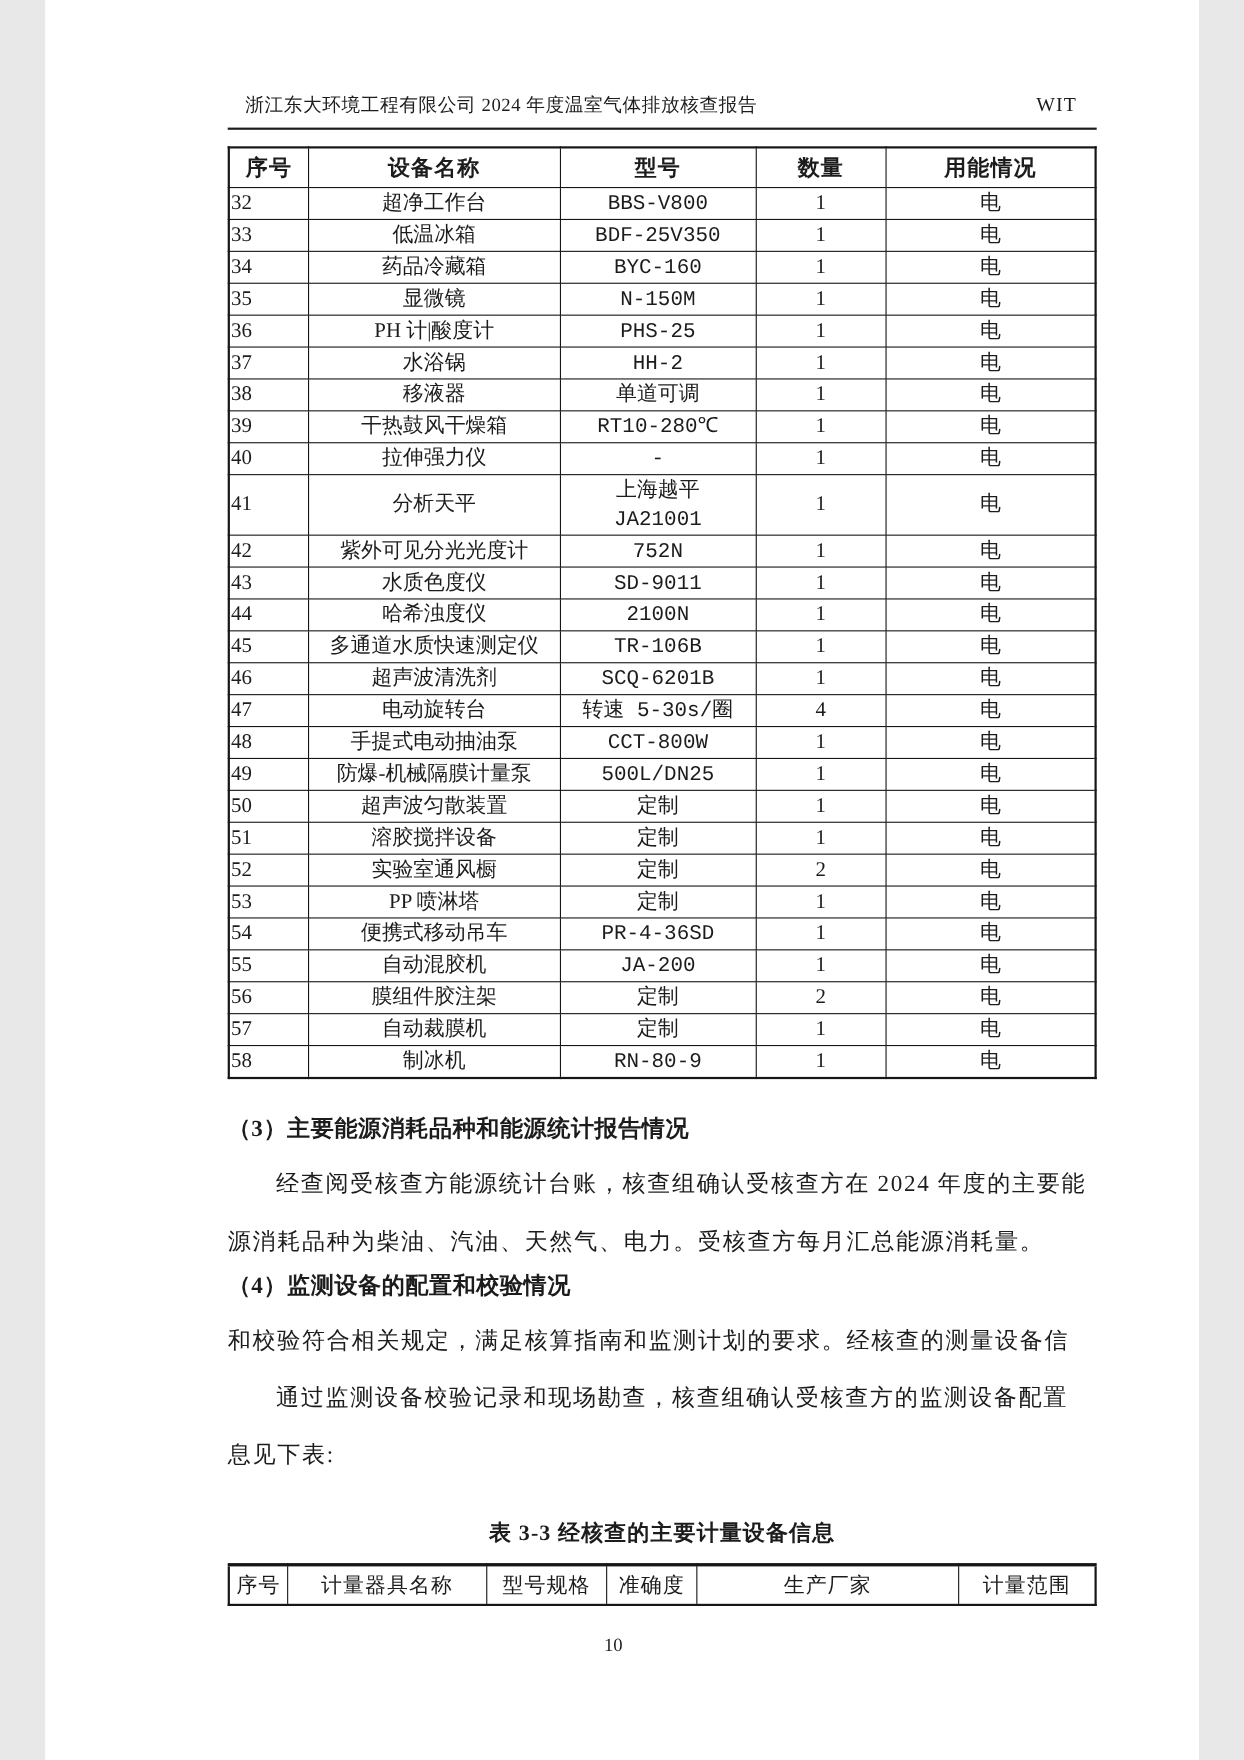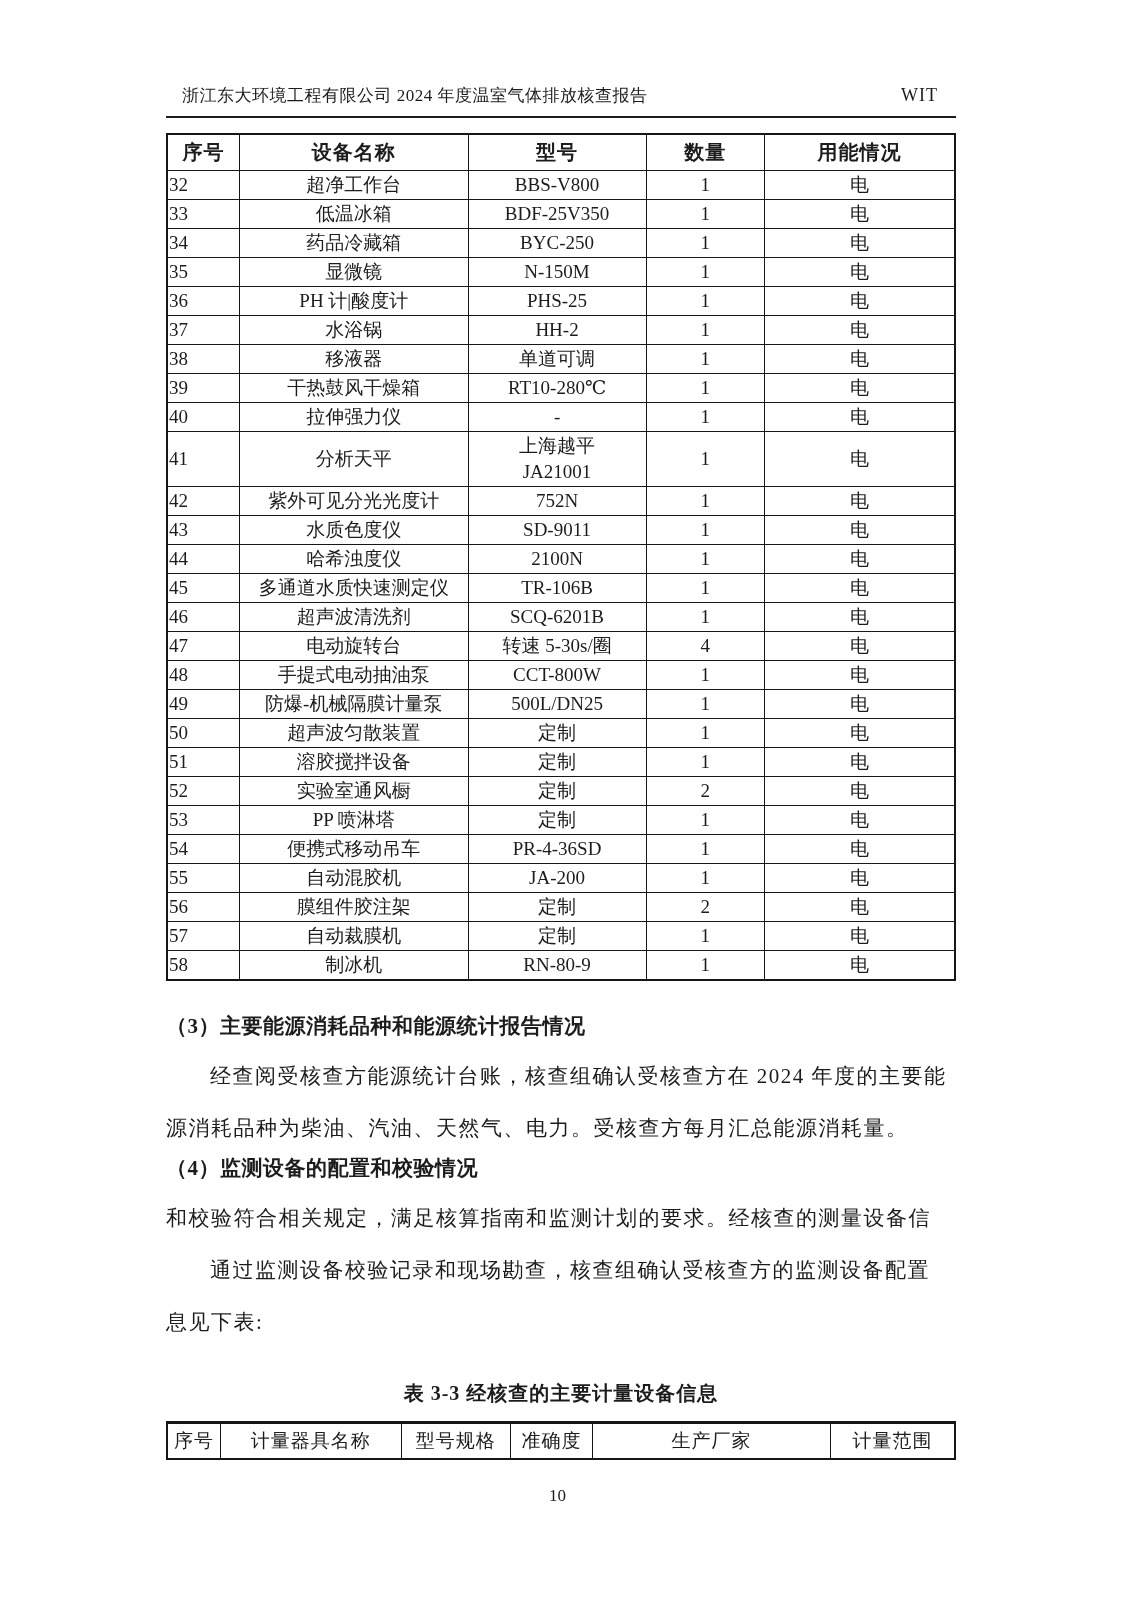--- a/index.html
+++ b/index.html
@@ -1,18 +1,18 @@
 <!DOCTYPE html>
 <html><head>
 <meta charset="utf-8">
 <style>
   html, body { margin:0; padding:0; background:#e8e8e8; }
   .page {
     position: relative;
-    width: 1131px;
+    width: 1049px;
     height: 1600px;
     margin: 0 auto;
     background: #ffffff;
     font-family: "Liberation Serif", "DejaVu Serif", serif;
     color: #1c1c1c;
     overflow: hidden;
   }
   .content { width: 790px; margin-left: 166px; }
 
   
@@ -45,21 +45,21 @@
     font-size: 20px;
     font-weight: bold;
     letter-spacing: 1px;
   }
   .eq td {
     height: 26px;
     font-size: 19px;
     line-height: 26px;
   }
   .eq td.col-no { text-align: left; padding-left: 1px; }
-  .eq td.col-model { white-space: pre-line; }
+  .eq td.col-model { white-space: pre-line; font-family: Liberation Mono, monospace; }
 
   
   .sec {
     margin: 0;
     font-size: 21px;
     font-weight: bold;
     letter-spacing: 0.5px;
   }
   .sec-3 { margin-top: 31px; }
   .sec-4 { }
@@ -139,21 +139,21 @@
           <tr>
             <td class="col-no">33</td>
             <td class="col-name">低温冰箱</td>
             <td class="col-model">BDF-25V350</td>
             <td class="col-qty">1</td>
             <td class="col-energy">电</td>
           </tr>
           <tr>
             <td class="col-no">34</td>
             <td class="col-name">药品冷藏箱</td>
-            <td class="col-model">BYC-250</td>
+            <td class="col-model">BYC-160</td>
             <td class="col-qty">1</td>
             <td class="col-energy">电</td>
           </tr>
           <tr>
             <td class="col-no">35</td>
             <td class="col-name">显微镜</td>
             <td class="col-model">N-150M</td>
             <td class="col-qty">1</td>
             <td class="col-energy">电</td>
           </tr>

